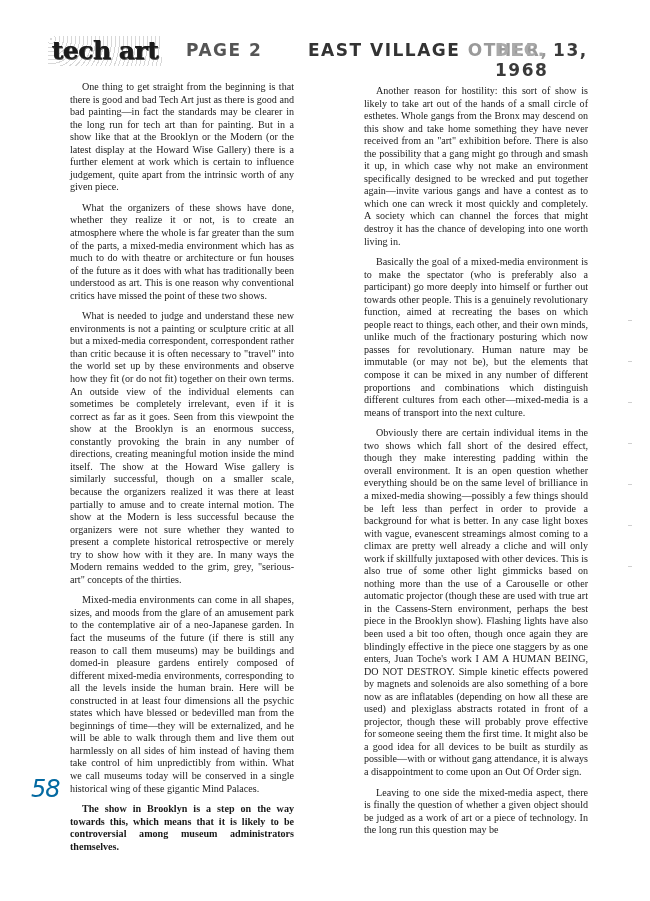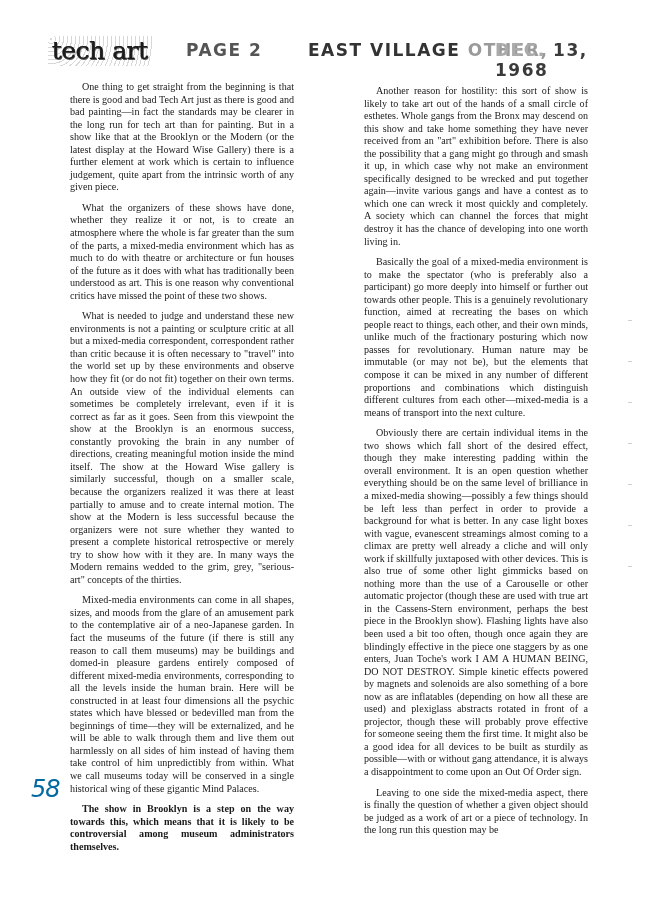--- a/index.html
+++ b/index.html
@@ -1,18 +1,18 @@
 <!DOCTYPE html>
 <html><head>
 <meta charset="utf-8">
 <style>
   html, body { margin: 0; padding: 0; background: #ffffff; }
   body { width: 650px; height: 901px; position: relative; overflow: hidden; font-family: "Liberation Serif", "DejaVu Serif", serif; color: #1a1a1a; }
   .masthead { position: absolute; left: 40px; top: 30px; width: 580px; height: 40px; }
-  .logo { position: absolute; left: 8px; top: 6px; font-family: "DejaVu Serif", serif; font-weight: normal; font-size: 25px; letter-spacing: -0.5px; color: #1b1b1b; padding: 0 4px; background: repeating-radial-gradient(circle at 3px 3px, #d8d8d8 0 1px, transparent 1px 4px); text-shadow: 0.5px 0.5px 0 #555, -0.5px 0 0 #333; line-height: 30px; }
+  .logo { position: absolute; left: 8px; top: 6px; font-family: "DejaVu Serif", serif; font-weight: bold; font-size: 25px; letter-spacing: -0.5px; color: #1b1b1b; padding: 0 4px; background: repeating-radial-gradient(circle at 3px 3px, #d8d8d8 0 1px, transparent 1px 4px); text-shadow: 0.5px 0.5px 0 #555, -0.5px 0 0 #333; line-height: 30px; }
   .hand { position: absolute; top: 10px; font-family: "DejaVu Sans", sans-serif; font-size: 17px; color: #2a2a2a; letter-spacing: 1.5px; font-weight: 700; }
   .hand.page { left: 146px; color: #555; }
   .hand.paper { left: 268px; color: #333; }
   .hand.paper .faded { color: #9a9a9a; margin-top: 24px; }
   .hand.date { left: 455px; color: #3a3a3a; }
   .hand.date .faded { color: #aaaaaa; }
   .col { position: absolute; top: 73px; width: 240px; font-size: 10.1px; line-height: 12.55px; text-align: justify; hyphens: manual; }
   .col.left { left: 62px; }
   .col.right { left: 356px; top: 77px; }
   .col p { margin: 8px; text-indent: 12px; }

